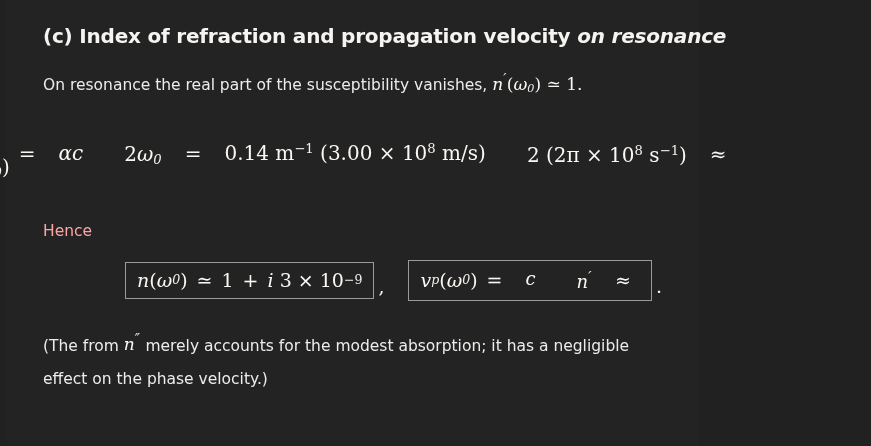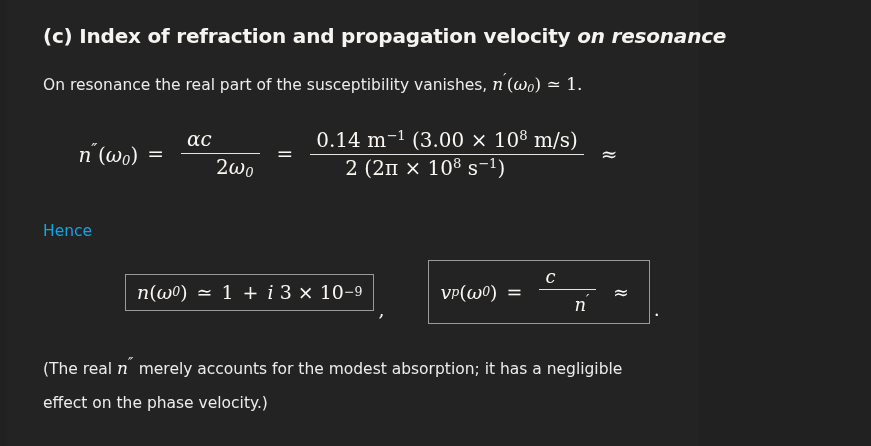--- a/index.html
+++ b/index.html
@@ -40,21 +40,21 @@
   .para {
     font-size: 15.5px;
     line-height: 22px;
     color: #ececea;
     margin: 0 0 4px 0;
   }
   .para.tight { margin-bottom: 0; }
   .hence {
     font-size: 15.5px;
     line-height: 30px;
-    color: #0ea5e9;
+    color: #fca5a5;
     margin: 26px 0 0 0;
   }
   .closing {
     font-size: 15.5px;
     line-height: 34px;
     color: #ececea;
     margin: 22px 0 0 0;
     max-width: 810px;
   }
 
@@ -93,21 +93,22 @@
   .display-eq {
     display: flex;
     align-items: center;
     justify-content: center;
     font-size: 20px;
     margin: 18px 0 0 0;
     height: 72px;
   }
   .frac {
     display: inline-flex;
-    flex-direction: column;
+    flex-direction: row;
+    align-items: center;
     vertical-align: middle;
     margin: 0 8px;
     line-height: 1.12;
   }
   .frac .num { padding: 0 6px 2px 6px; }
   .frac .den { padding: 2px 6px 0 6px; margin-left: 29px; }
   .frac .bar {
     width: 100%;
     height: 1px;
     background: #e8e4dc;
@@ -221,16 +222,16 @@
         <span class="bar"></span>
         <span class="den"><span class="m">n</span><span class="prime">′</span></span>
       </span>
       <span class="op">≈</span>
     </span>
     <span class="after-box">.</span>
 
   </div>
 
   <p class="closing">
-    <span>(The real </span><span class="inline-math"><span class="m">n</span><span class="prime">″</span></span><span> merely accounts for the modest absorption; it has a negligible effect on the phase velocity.)</span>
+    <span>(The from </span><span class="inline-math"><span class="m">n</span><span class="prime">″</span></span><span> merely accounts for the modest absorption; it has a negligible effect on the phase velocity.)</span>
   </p>
 
 </div>
 
 </body></html>

